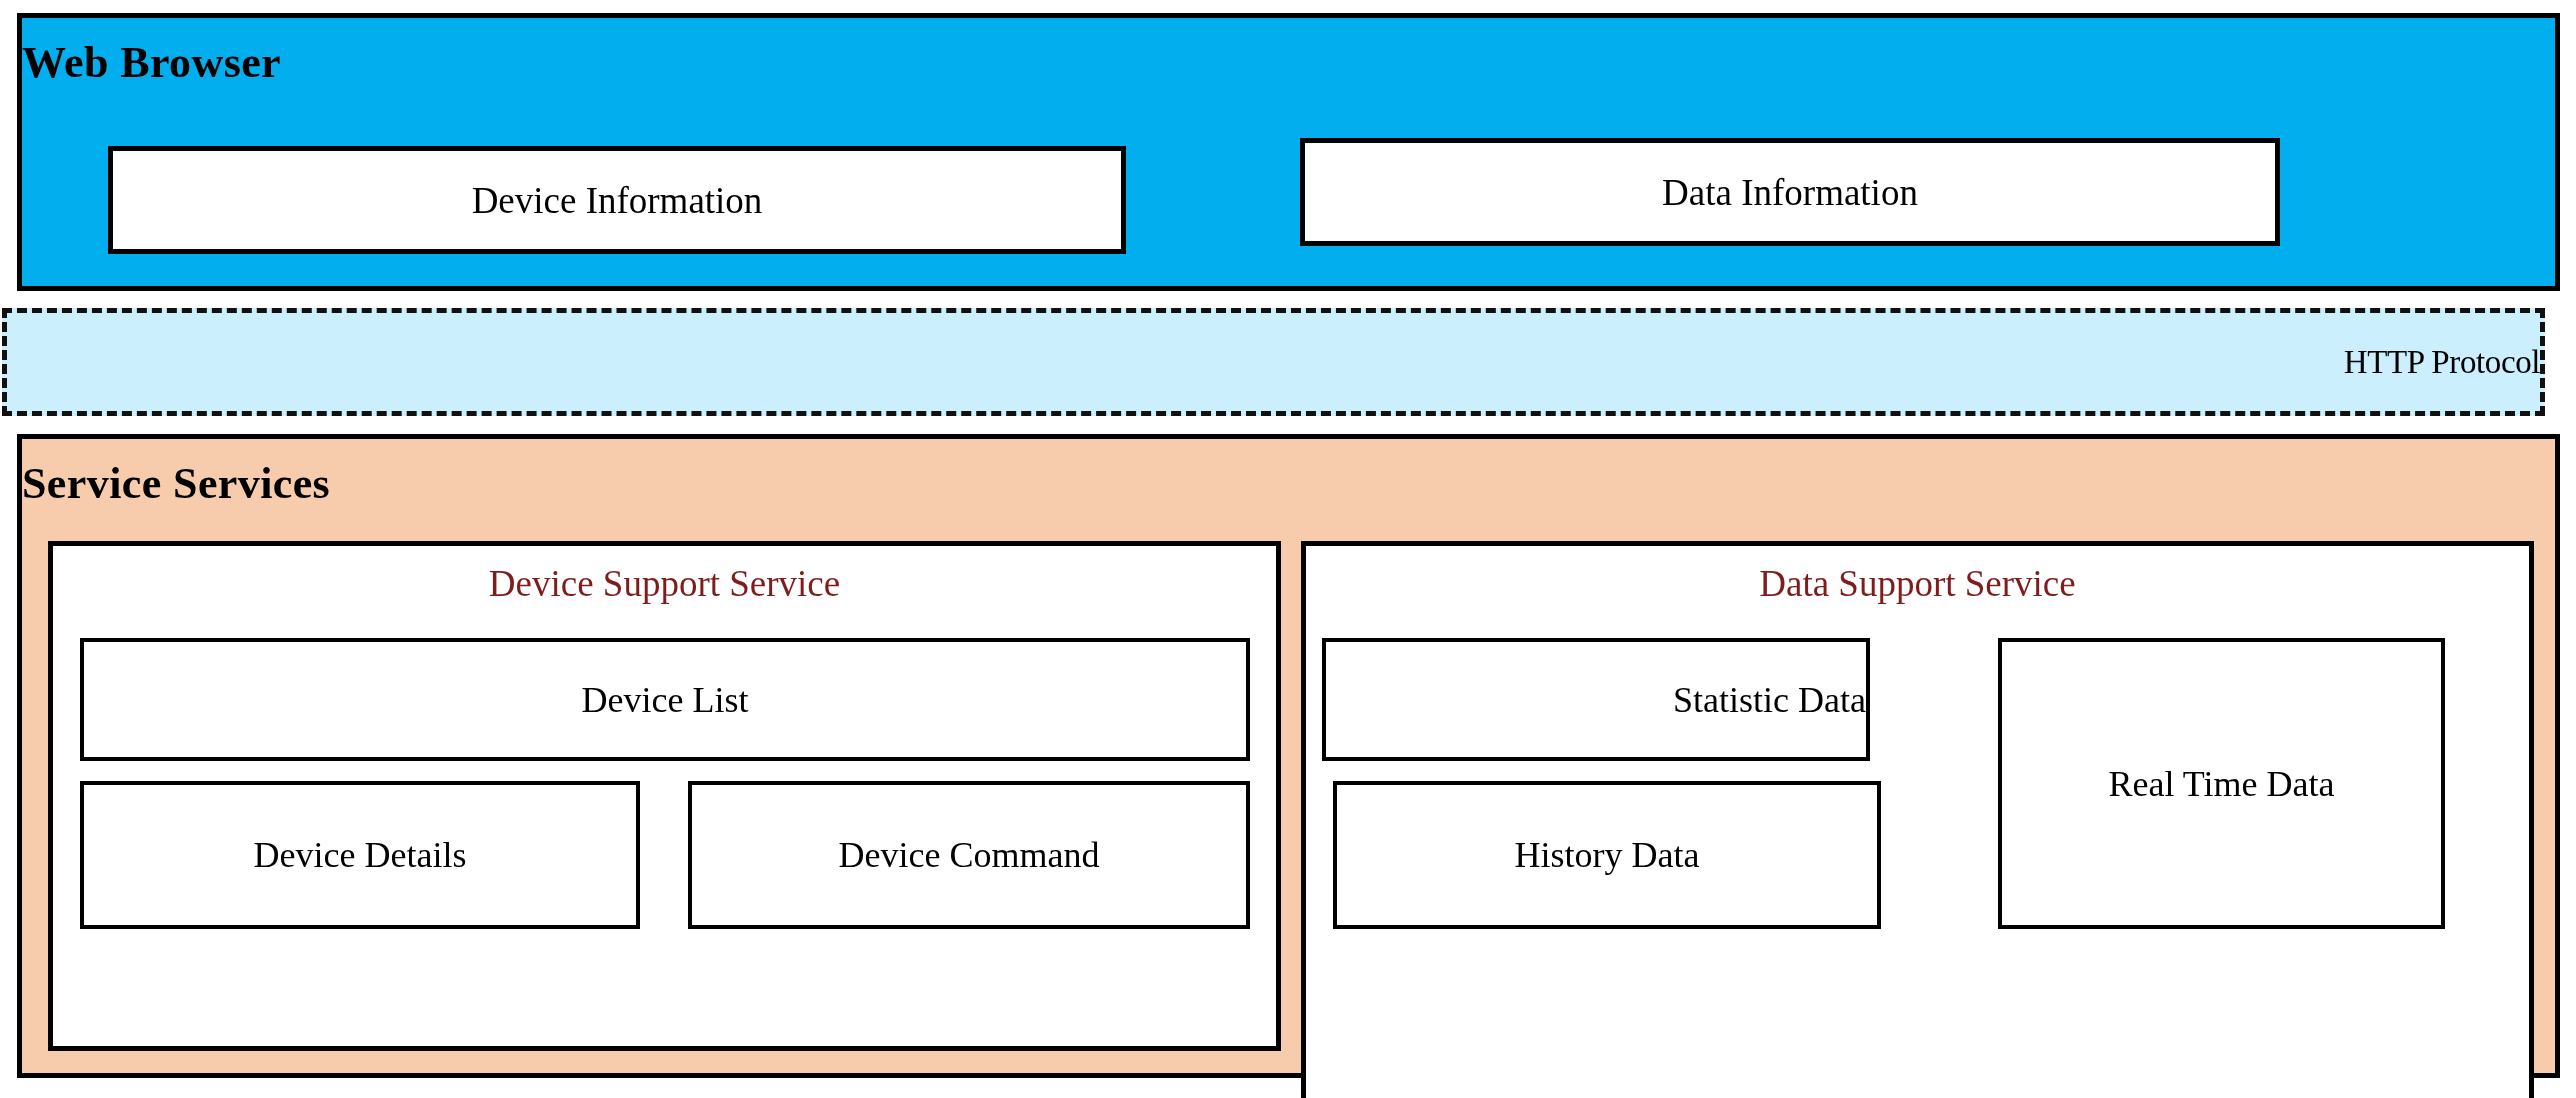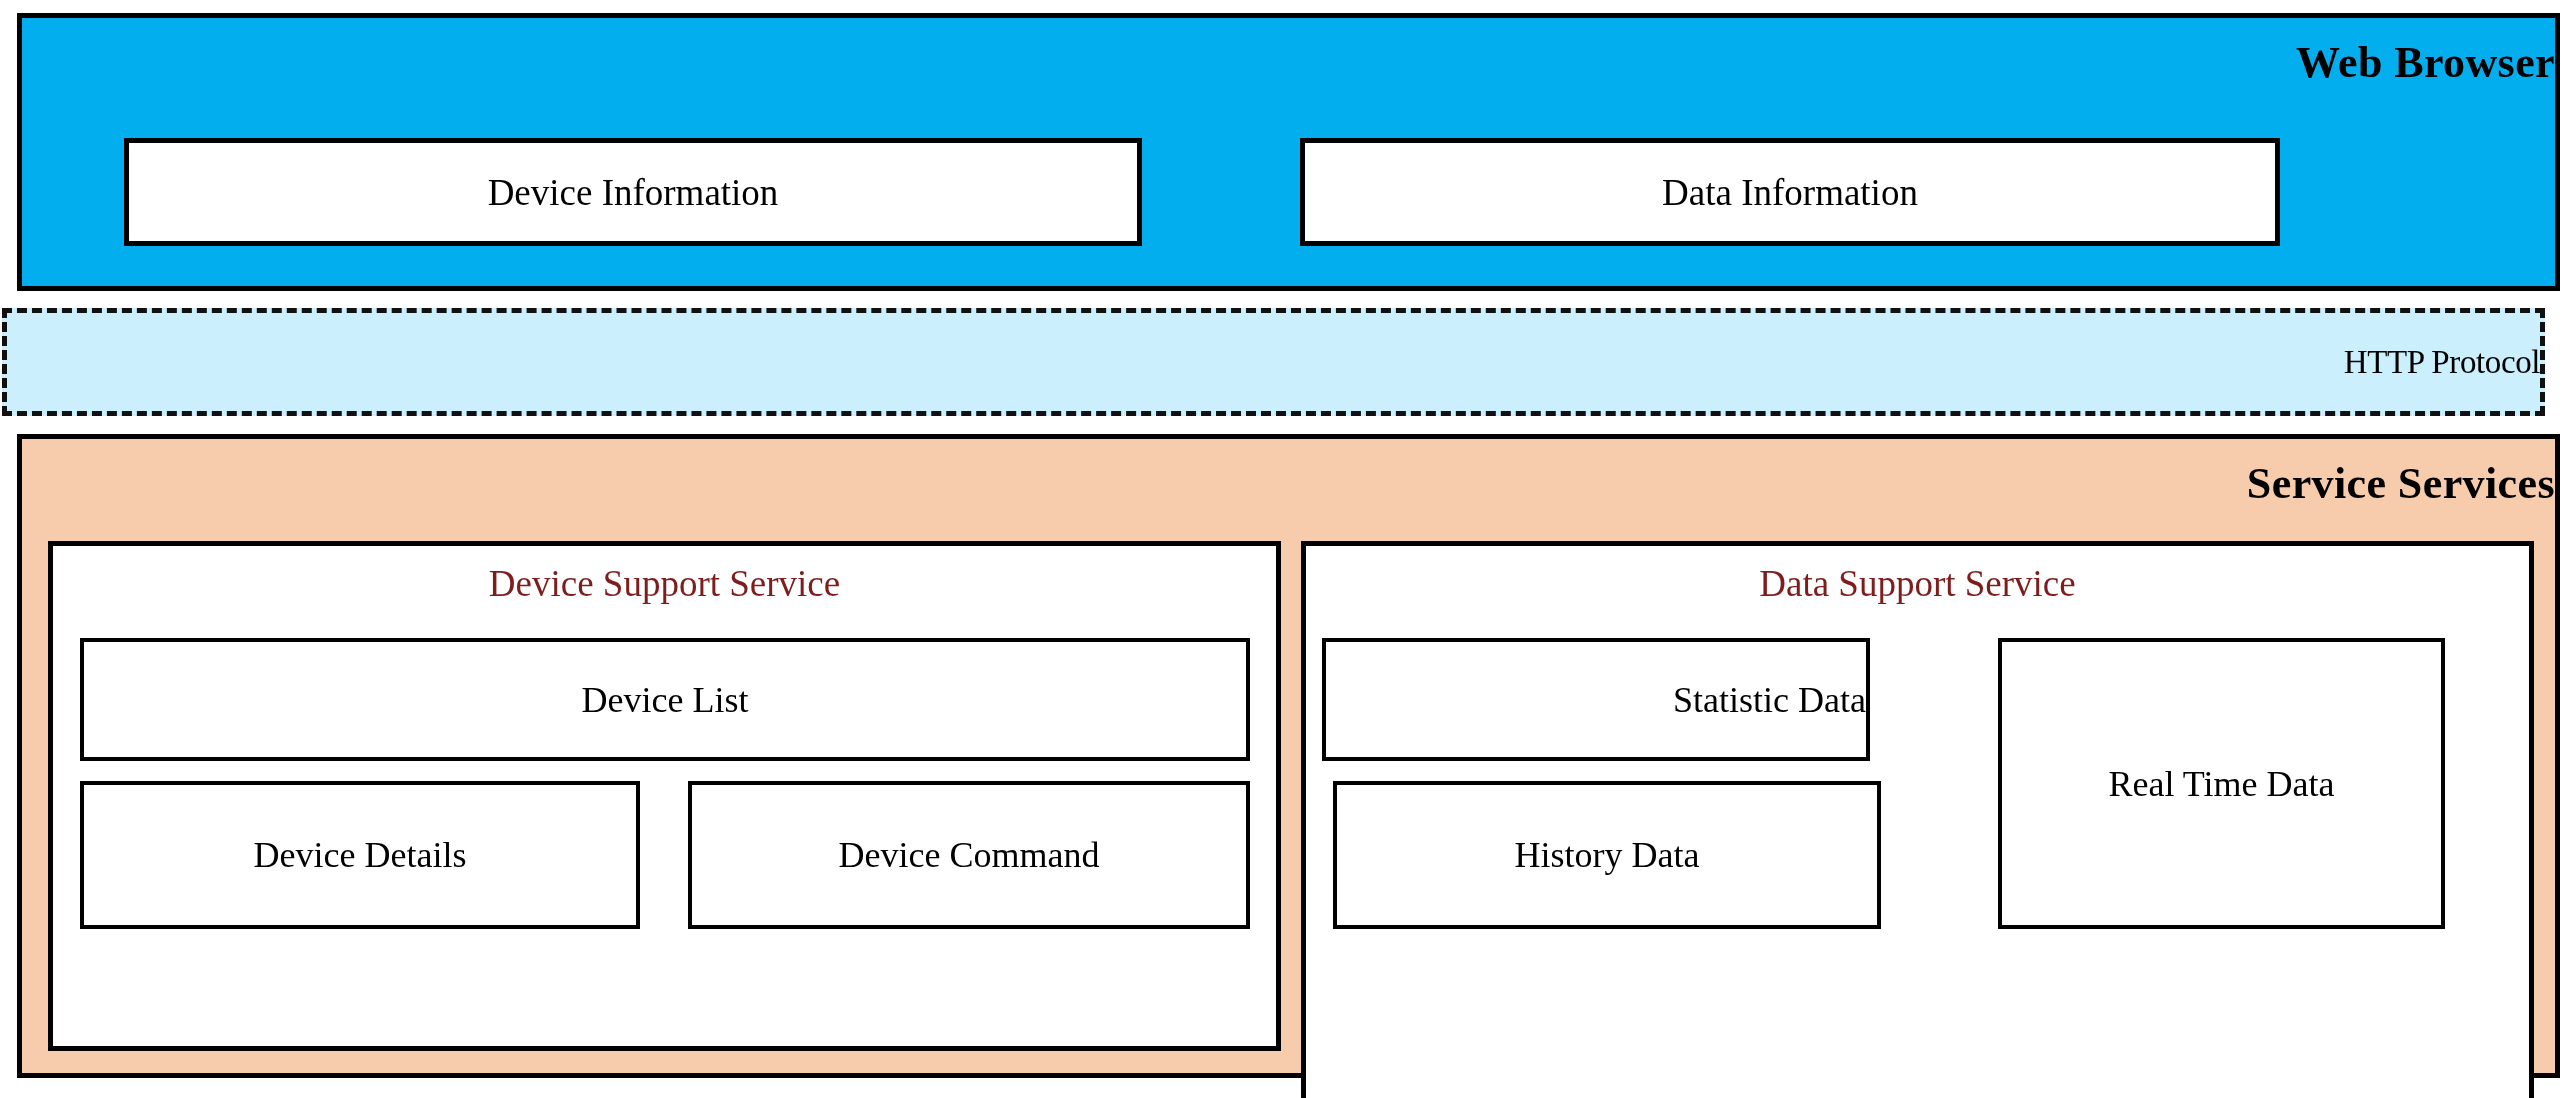--- a/index.html
+++ b/index.html
@@ -25,28 +25,27 @@
   .layer {
     position: absolute;
     box-sizing: border-box;
     border: 5px solid #000000;
   }
 
   .layer-title {
     position: absolute;
     left: 0;
     right: 0;
-    text-align: right;
+    text-align: left;
     font-weight: bold;
     font-size: 44px;
     line-height: 1;
     letter-spacing: 0.4px;
     color: #000000;
     white-space: nowrap;
-    padding-left: 44px;
   }
 
   
   #browser-layer {
     left: 17px;
     top: 13px;
     width: 2543px;
     height: 278px;
     background: #03AEEE;
   }
@@ -62,24 +61,23 @@
     justify-content: center;
   }
   .browser-card .card-label {
     font-size: 37px;
     line-height: 1;
     white-space: nowrap;
     color: #000000;
   }
   #card-device-information {
     left: 86px;
-    top: 120px;
+    top: 128px;
     width: 1018px;
     height: 108px;
-    margin-left: 16px;
   }
   #card-data-information {
     left: 1278px;
     top: 120px;
     width: 980px;
     height: 108px;
   }
 
   
   #http-layer {

